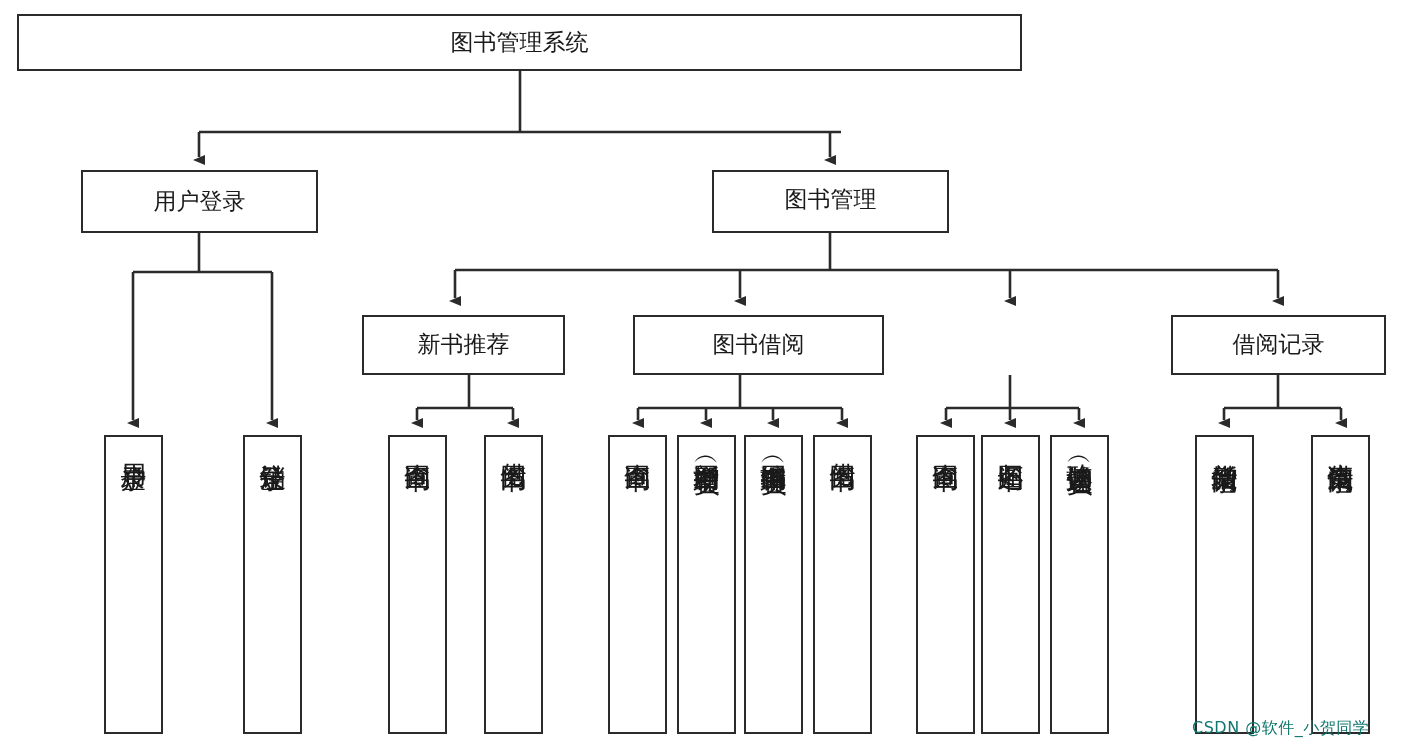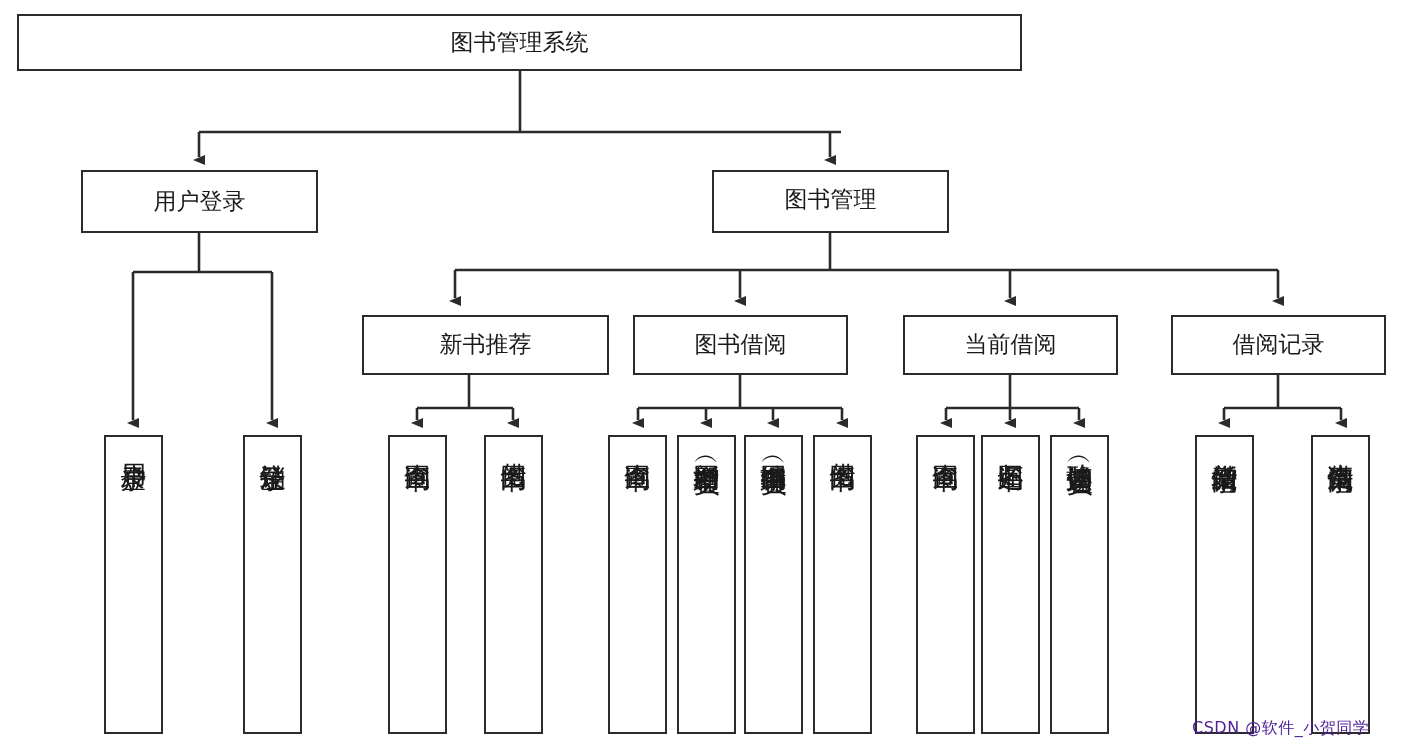--- a/index.html
+++ b/index.html
@@ -56,21 +56,21 @@
     text-orientation: upright;
     font-size: 26px;
     line-height: 1.12;
     letter-spacing: 1px;
     white-space: pre;
     display: block;
   }
   .watermark {
     position: absolute;
     font-size: 16px;
-    color: #4c1d95;
+    color: #0f766e;
     white-space: nowrap;
     letter-spacing: 0.5px;
   }
 </style>
 </head>
 <body>
 
 <div id="canvas">
 
   <svg id="wires" viewBox="0 0 1405 747">
@@ -127,28 +127,25 @@
     <span>图书管理系统</span>
   </div>
 
   <div class="node horiz" style="left:81px; top:170px; width:237px; height:63px;">
     <span>用户登录</span>
   </div>
   <div class="node horiz" style="left:712px; top:170px; width:237px; height:63px;font-family:Liberation Mono, monospace;">
     <span>图书管理</span>
   </div>
 
-  <div class="node horiz" style="left:362px; top:315px; width:247px; height:60px;">
+  <div class="node horiz" style="left:362px; top:315px; width:203px; height:60px;">
     <span>新书推荐</span>
   </div>
-  <div class="node horiz" style="left:633px; top:315px; width:215px; height:60px;">
+  <div class="node horiz" style="left:633px; top:315px; width:251px; height:60px;">
     <span>图书借阅</span>
-  </div>
-  <div class="node horiz" style="left:903px; top:315px; width:215px; height:60px;">
-    <span>当前借阅</span>
   </div>
   <div class="node horiz" style="left:1171px; top:315px; width:215px; height:60px;text-align:center;">
     <span>借阅记录</span>
   </div>
 
   <div class="node vert" style="left:104px; top:435px; width:59px; height:299px;">
     <span class="vert-label">用户登录</span>
   </div>
   <div class="node vert" style="left:243px; top:435px; width:59px; height:299px;">
     <span class="vert-label">注销登录</span>

